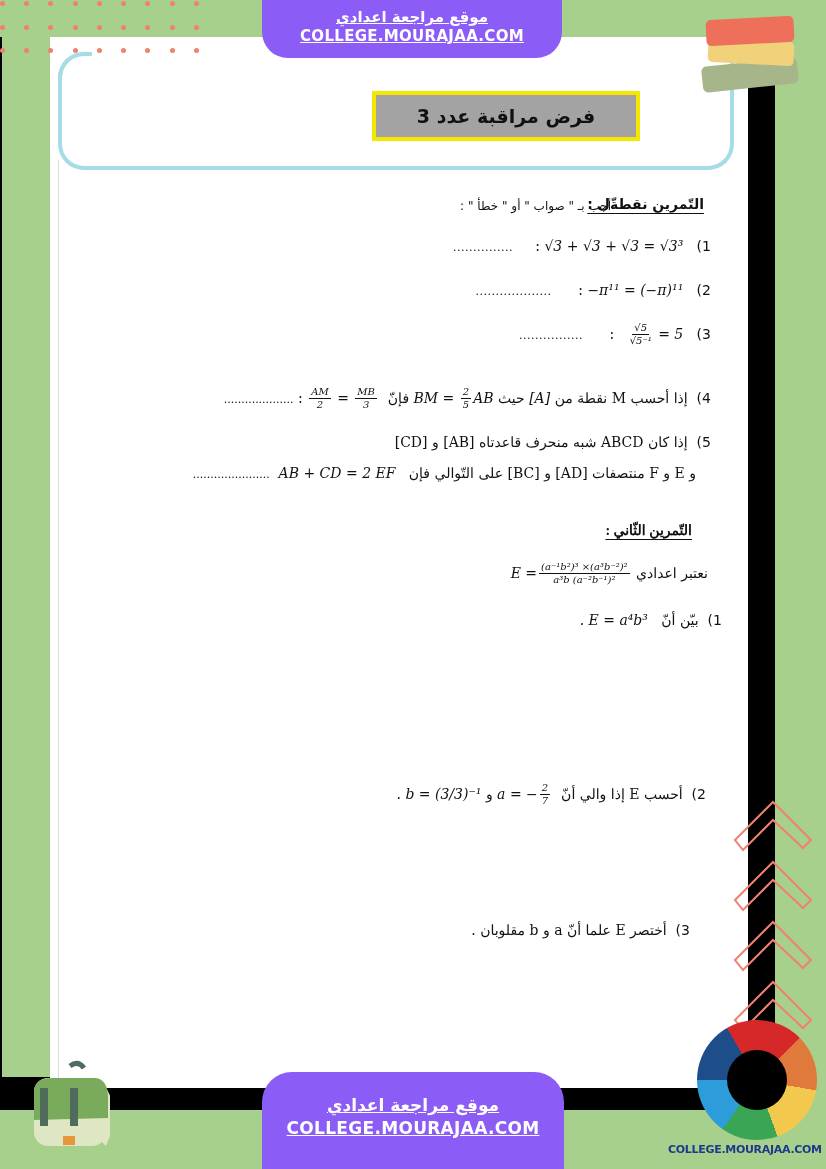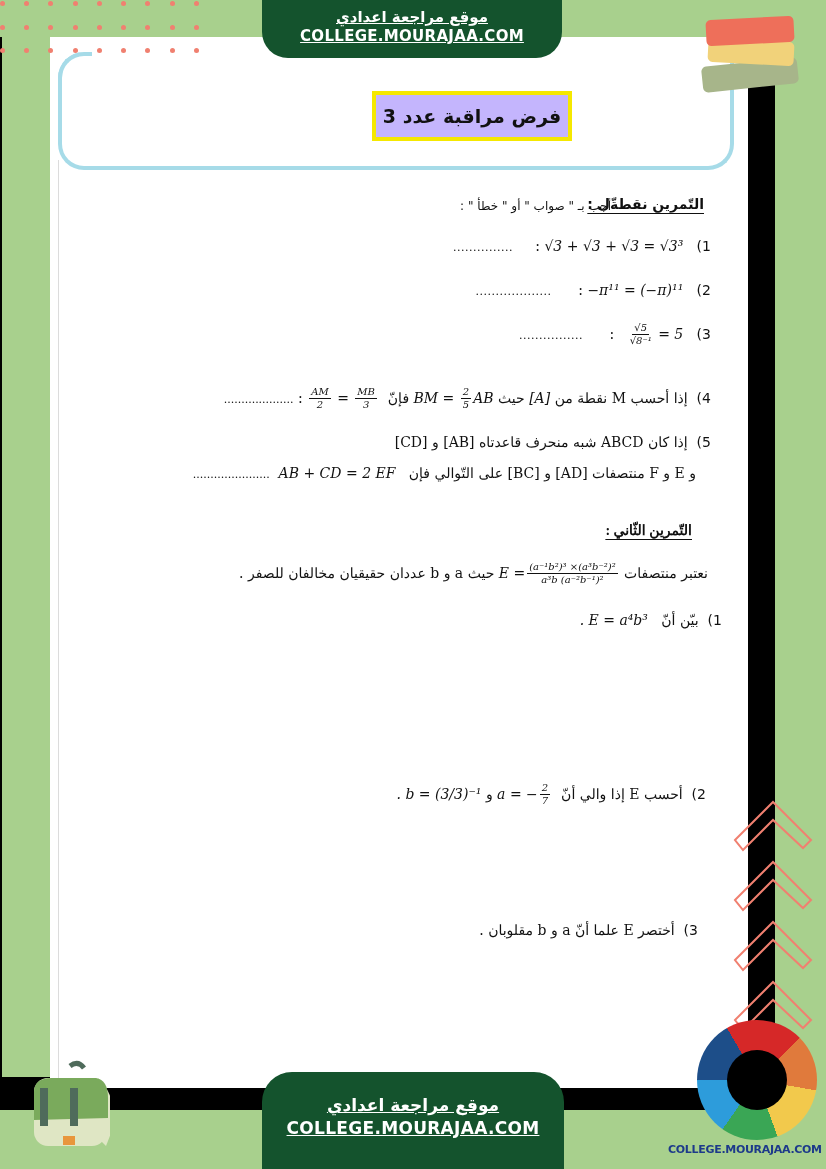--- a/index.html
+++ b/index.html
@@ -7,30 +7,30 @@
   body { position: relative; font-family: "DejaVu Serif", serif; color: #111; }
 
   .black-frame { position: absolute; left: 0; top: 37px; width: 775px; height: 1073px; background: #000; }
   .green-left { position: absolute; left: 2px; top: 37px; width: 48px; height: 1040px; background: #a8d08d; }
   .page { position: absolute; left: 50px; top: 37px; width: 698px; height: 1051px; background: #fff; }
   .page-inner-line { position: absolute; left: 58px; top: 160px; width: 1px; height: 920px; background: #dcdcdc; }
 
   .dots { position: absolute; left: 0; top: 0; width: 200px; height: 55px; }
   .dot { position: absolute; width: 5px; height: 5px; border-radius: 50%; background: #f08070; }
 
-  .banner { position: absolute; background: #14532d; color: #fff; text-align: center; font-family: "DejaVu Sans", sans-serif; font-weight: bold; }
+  .banner { position: absolute; background: #8b5cf6; color: #fff; text-align: center; font-family: "DejaVu Sans", sans-serif; font-weight: bold; }
   .banner-top { left: 262px; top: 0; width: 300px; height: 58px; border-radius: 0 0 26px 26px; padding-top: 8px; }
   .banner-bottom { left: 262px; top: 1072px; width: 302px; height: 97px; border-radius: 30px 30px 0 0; padding-top: 22px; }
   .banner .ar { font-size: 15px; text-decoration: underline; line-height: 19px; }
   .banner .en { font-size: 15px; text-decoration: underline; letter-spacing: 0.3px; line-height: 19px; }
   .banner-bottom .ar, .banner-bottom .en { font-size: 17px; line-height: 23px; }
 
   .header-box { position: absolute; left: 58px; top: 52px; width: 676px; height: 118px; border: 4px solid #a6dbe8; border-top: none; border-radius: 0 0 26px 26px; border-top-left-radius: 26px; }
   .header-box::before { content: ""; position: absolute; left: -4px; top: 0; width: 30px; height: 30px; border-left: 4px solid #a6dbe8; border-top: 4px solid #a6dbe8; border-top-left-radius: 26px; }
-  .title-box { position: absolute; left: 372px; top: 91px; width: 200px; height: 50px; border: 4px solid #f5e800; background: #c4b5fd; display: flex; align-items: center; justify-content: center; font-family: "DejaVu Sans", sans-serif; font-weight: bold; font-size: 19px; direction: rtl; }
+  .title-box { position: absolute; left: 372px; top: 91px; width: 268px; height: 50px; border: 4px solid #f5e800; background: #a3a3a3; display: flex; align-items: center; justify-content: center; font-family: "DejaVu Sans", sans-serif; font-weight: bold; font-size: 19px; direction: rtl; }
   .line { position: absolute; font-size: 14px; white-space: nowrap; direction: rtl; text-align: right; }
   .heading { font-family: "DejaVu Sans", sans-serif; font-weight: bold; font-size: 14px; text-decoration: underline; text-underline-offset: 4px; }
   .math { font-family: "DejaVu Serif", serif; font-style: italic; direction: ltr; unicode-bidi: isolate; display: inline-block; }
   .num { font-family: "DejaVu Sans", sans-serif; }
   .dotsfill { letter-spacing: 0.5px; font-size: 11px; }
   .frac { display: inline-flex; flex-direction: column; align-items: center; vertical-align: middle; font-size: 10px; line-height: 12px; margin: 0 2px; }
   .frac .n { border-bottom: 1px solid #111; padding: 0 2px; }
 
   .books { position: absolute; left: 698px; top: 12px; width: 110px; height: 80px; }
   .book { position: absolute; border-radius: 5px; }
@@ -110,21 +110,21 @@
   <span class="math">−π¹¹ = (−π)¹¹</span>
   <span>:</span>&nbsp;&nbsp;&nbsp;&nbsp;&nbsp;
   <span class="dotsfill">...................</span>
 </div>
 
 <div class="line" style="right:115px;top:322px;">
   <span class="num">3)</span>&nbsp;&nbsp;
   <span class="math">
     <span class="frac">
         <span class="n">√5</span>
-        <span>√8⁻¹</span>
+        <span>√5⁻¹</span>
       </span>
     <span>= 5</span>
   </span>&nbsp;&nbsp;
   <span>:</span>&nbsp;&nbsp;&nbsp;&nbsp;&nbsp;
   <span class="dotsfill">................</span>
 </div>
 
 <div class="line" style="right:115px;top:386px;">
   <span class="num">4)</span>&nbsp;
   <span>إذا أحسب M نقطة من</span>
@@ -152,46 +152,45 @@
 </div>
 <div class="line" style="right:130px;top:465px;margin-left:32px;">
   <span>و E و F منتصفات [AD] و [BC] على التّوالي فإن</span>&nbsp;&nbsp;
   <span class="math">AB + CD = 2 EF</span>&nbsp;
   <span class="dotsfill">......................</span>
 </div>
 
 <div class="line heading" style="right:134px;top:522px;font-family:Liberation Serif, serif;">التّمرين الثّاني :</div>
 
 <div class="line" style="right:118px;top:561px;">
-  <span>نعتبر منتصفات</span>
+  <span>نعتبر اعدادي</span>
   <span class="math"><span>E =</span><span class="frac">
         <span class="n">(a⁻¹b²)³ ×(a³b⁻²)²</span>
         <span>a³b (a⁻²b⁻¹)²</span>
       </span></span>
-  <span>حيث a و b عددان حقيقيان مخالفان للصفر .</span>
 </div>
 
 <div class="line" style="right:104px;top:612px;">
   <span class="num">1)</span>&nbsp;
   <span>بيّن أنّ</span>&nbsp;&nbsp;
   <span class="math">. E = a⁴b³</span>
 </div>
 
 <div class="line" style="right:120px;top:782px;">
   <span class="num">2)</span>&nbsp;
   <span>أحسب E إذا والي أنّ</span>&nbsp;
   <span class="math"><span>a = −</span><span class="frac">
         <span class="n">2</span>
         <span>7</span>
       </span></span>
   <span>و</span>
   <span class="math">. b = (3/3)⁻¹</span>
 </div>
 
-<div class="line" style="right:128px;top:922px;">
+<div class="line" style="right:136px;top:922px;">
   <span class="num">3)</span>&nbsp;
   <span>أختصر E علما أنّ a و b مقلوبان .</span>
 </div>
 
 <svg class="chevrons" viewBox="0 0 80 240">
   <g fill="none" stroke="#f08070" stroke-width="2">
     <path d="M2 50 L40 12 L78 50 L70 58 L40 30 L10 60 Z"></path>
     <path d="M2 110 L40 72 L78 110 L70 118 L40 90 L10 120 Z"></path>
     <path d="M2 170 L40 132 L78 170 L70 178 L40 150 L10 180 Z"></path>
     <path d="M2 230 L40 192 L78 230 L70 238 L40 210 L10 240 Z"></path>

